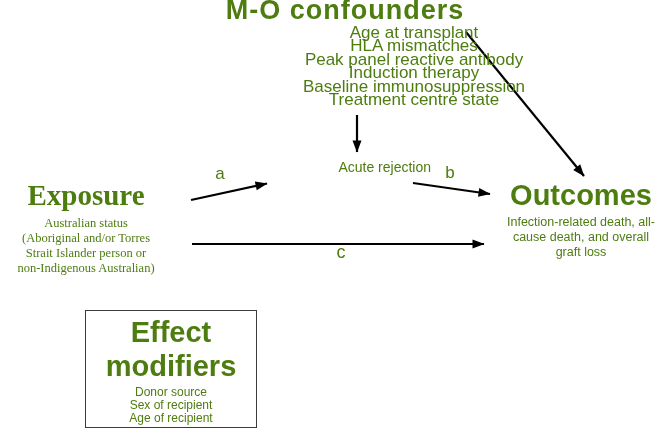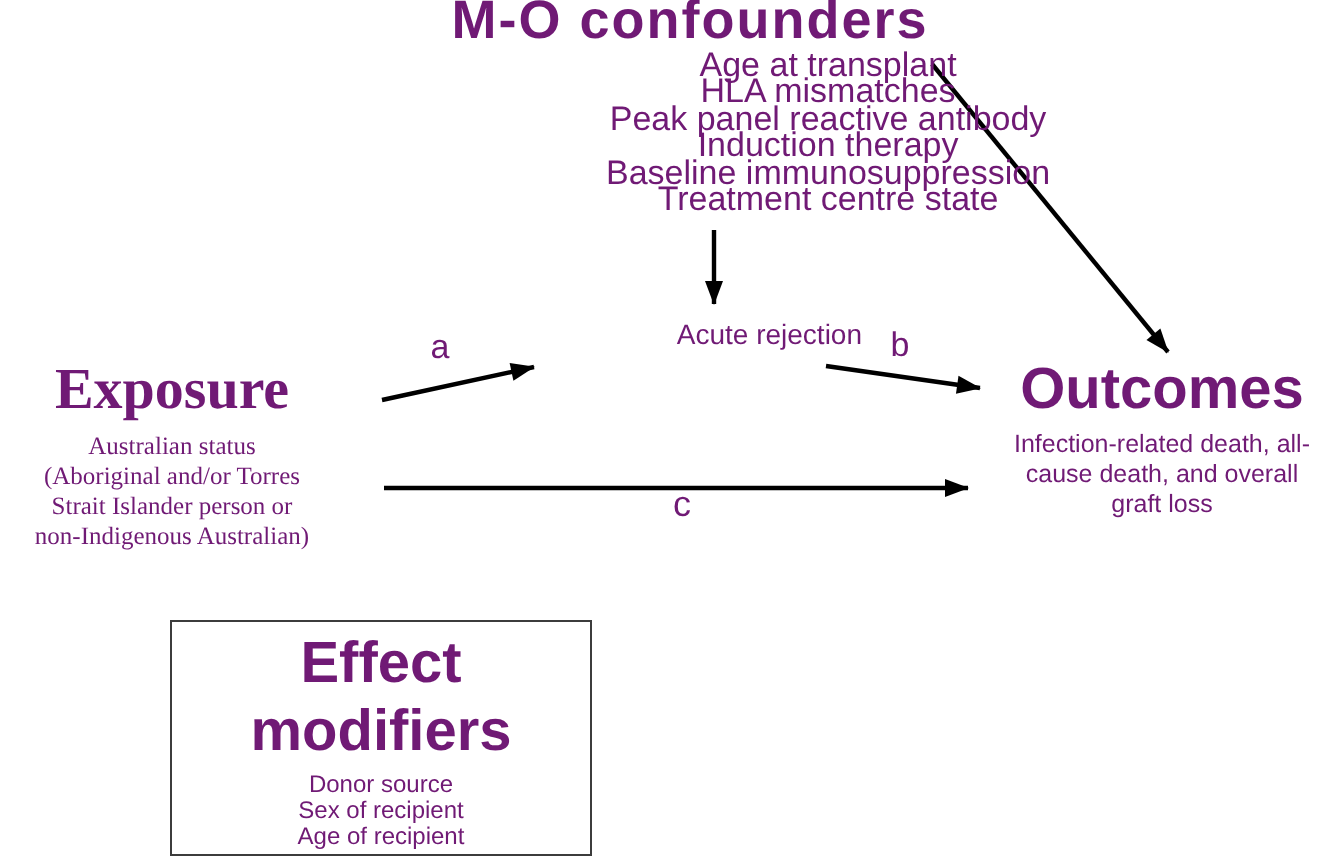--- a/index.html
+++ b/index.html
@@ -3,21 +3,21 @@
 <meta charset="utf-8">
 <style>
   * { margin: 0; padding: 0; box-sizing: border-box; }
   html, body { background: #ffffff; }
   .canvas {
     position: relative;
     width: 672px;
     height: 432px;
     background: #ffffff;
     font-family: "Liberation Sans", sans-serif;
-    color: #701a75;
+    color: #4d7c0f;
     overflow: hidden;
   }
   .arrows {
     position: absolute;
     left: 0; top: 0;
     width: 672px; height: 432px;
     pointer-events: none;
   }
   .arrow-line { stroke: #000000; stroke-width: 2.2; fill: none; }
   .node-title {
@@ -49,21 +49,21 @@
     text-align: center;
     font-size: 17px;
     line-height: 1;
   }
   .label-a { left: 206px; top: 165px; }
   .label-b { left: 436px; top: 164px; }
   .label-c { left: 327px; top: 243px; font-size: 18px; }
   .em-box {
     position: absolute;
     left: 85px; top: 310px;
-    width: 211px; height: 118px;
+    width: 172px; height: 118px;
     border: 1.5px solid #3c3c3c;
     background: #ffffff;
     text-align: center;
   }
   .em-title {
     margin: 4px auto 0 auto;
     width: 165px;
     font-weight: bold;
     font-size: 29px;
     line-height: 34px;

